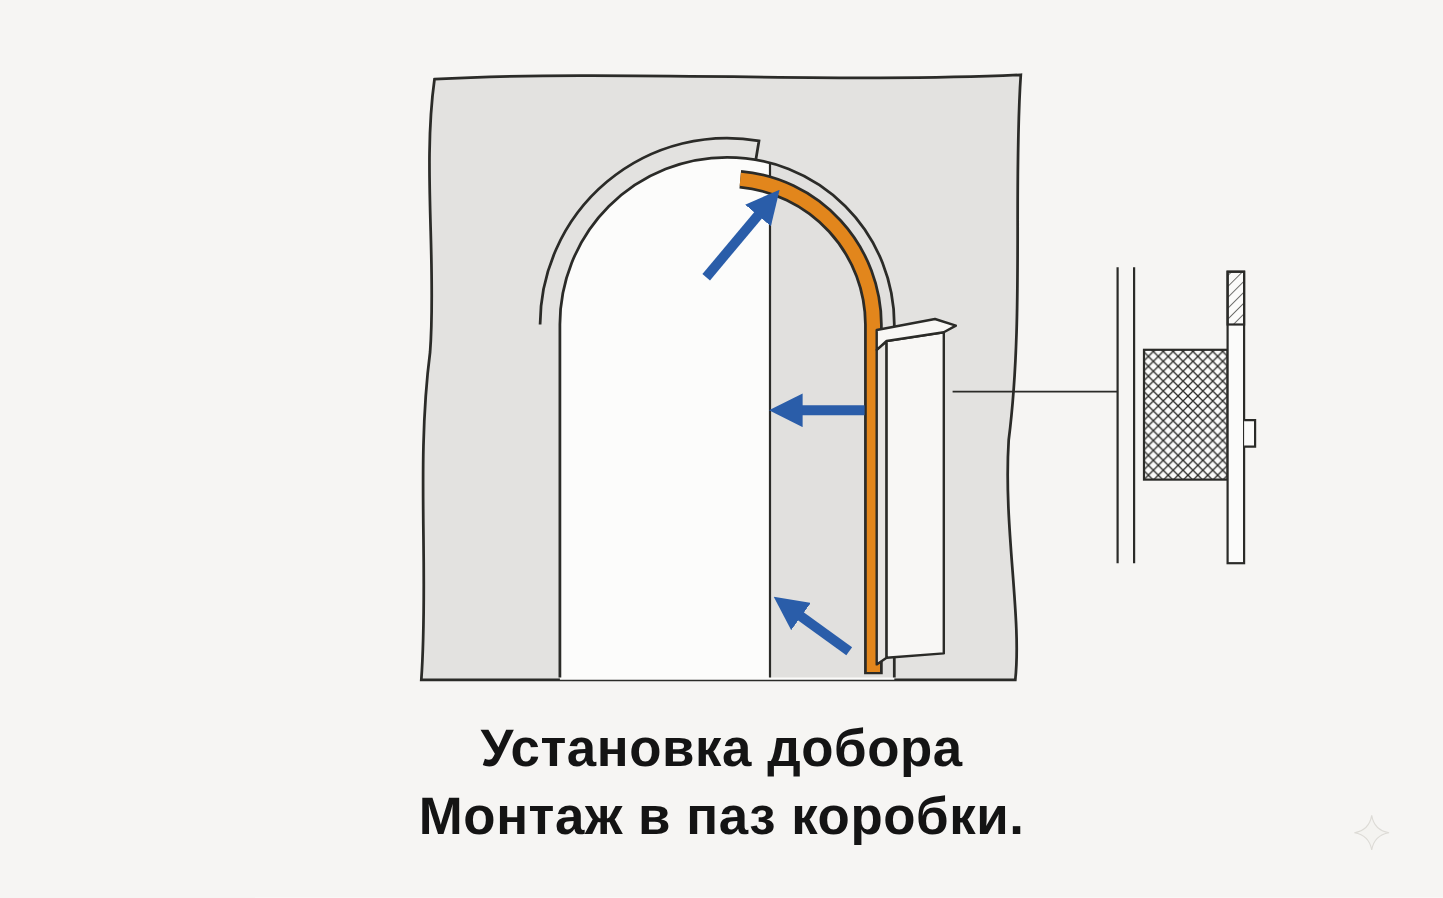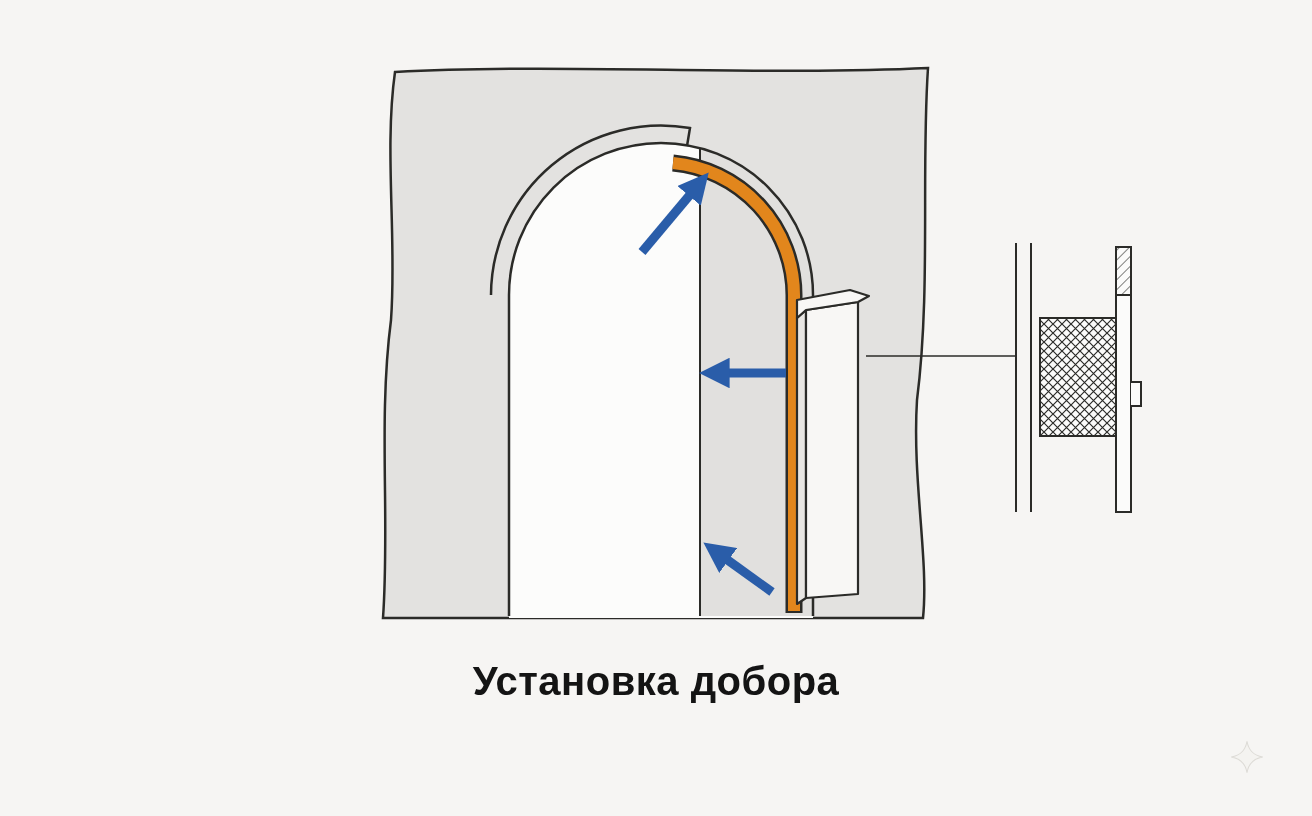--- a/index.html
+++ b/index.html
@@ -23,21 +23,21 @@
   .panel-side{fill:#e8e6e3;}
   .arrow{stroke:var(--arrow-blue,#2a5da9);stroke-width:9;fill:none;}
   .hatch-bg{fill:#fbfbfa;stroke:none;}
   .section-rect{fill:none;stroke:var(--outline,#2b2b28);stroke-width:2;}
 
   .caption{
     position:absolute;left:0;right:0;top:650px;
     text-align:center;
     color:var(--caption-color,#141414);
     font-weight:bold;
-    font-size:40px;
+    font-size:48px;
     line-height:62px;
     letter-spacing:0.5px;
   }
   .sparkle{position:absolute;left:1226px;top:736px;width:42px;height:42px;}
 </style>
 </head>
 <body>
 
 <div class="canvas">
 
@@ -103,19 +103,20 @@
       <rect class="hatch-bg" x="1116" y="247" width="15" height="265"></rect>
       <rect x="1116" y="247" width="15" height="265" class="section-rect"></rect>
       <rect x="1116" y="247" width="15" height="48" fill="url(#hatch)" stroke="#2b2b28" stroke-width="2"></rect>
 
       <path d="M1131 382 L1141 382 L1141 406 L1131 406" fill="#fbfbfa" stroke="#2b2b28" stroke-width="2"></path>
     </g>
   </svg>
 
   <div class="caption">
     <div>Установка добора</div>
+    <div>Монтаж в паз коробки.</div>
   </div>
 
   <svg class="sparkle" viewBox="0 0 40 40" xmlns="http://www.w3.org/2000/svg">
     <path d="M20 5 C21.5 14 26 18.5 35 20 C26 21.5 21.5 26 20 35 C18.5 26 14 21.5 5 20 C14 18.5 18.5 14 20 5 Z" fill="#f4f3f0" stroke="#dddbd6" stroke-width="1"></path>
   </svg>
 
 </div>
 
 </body></html>

